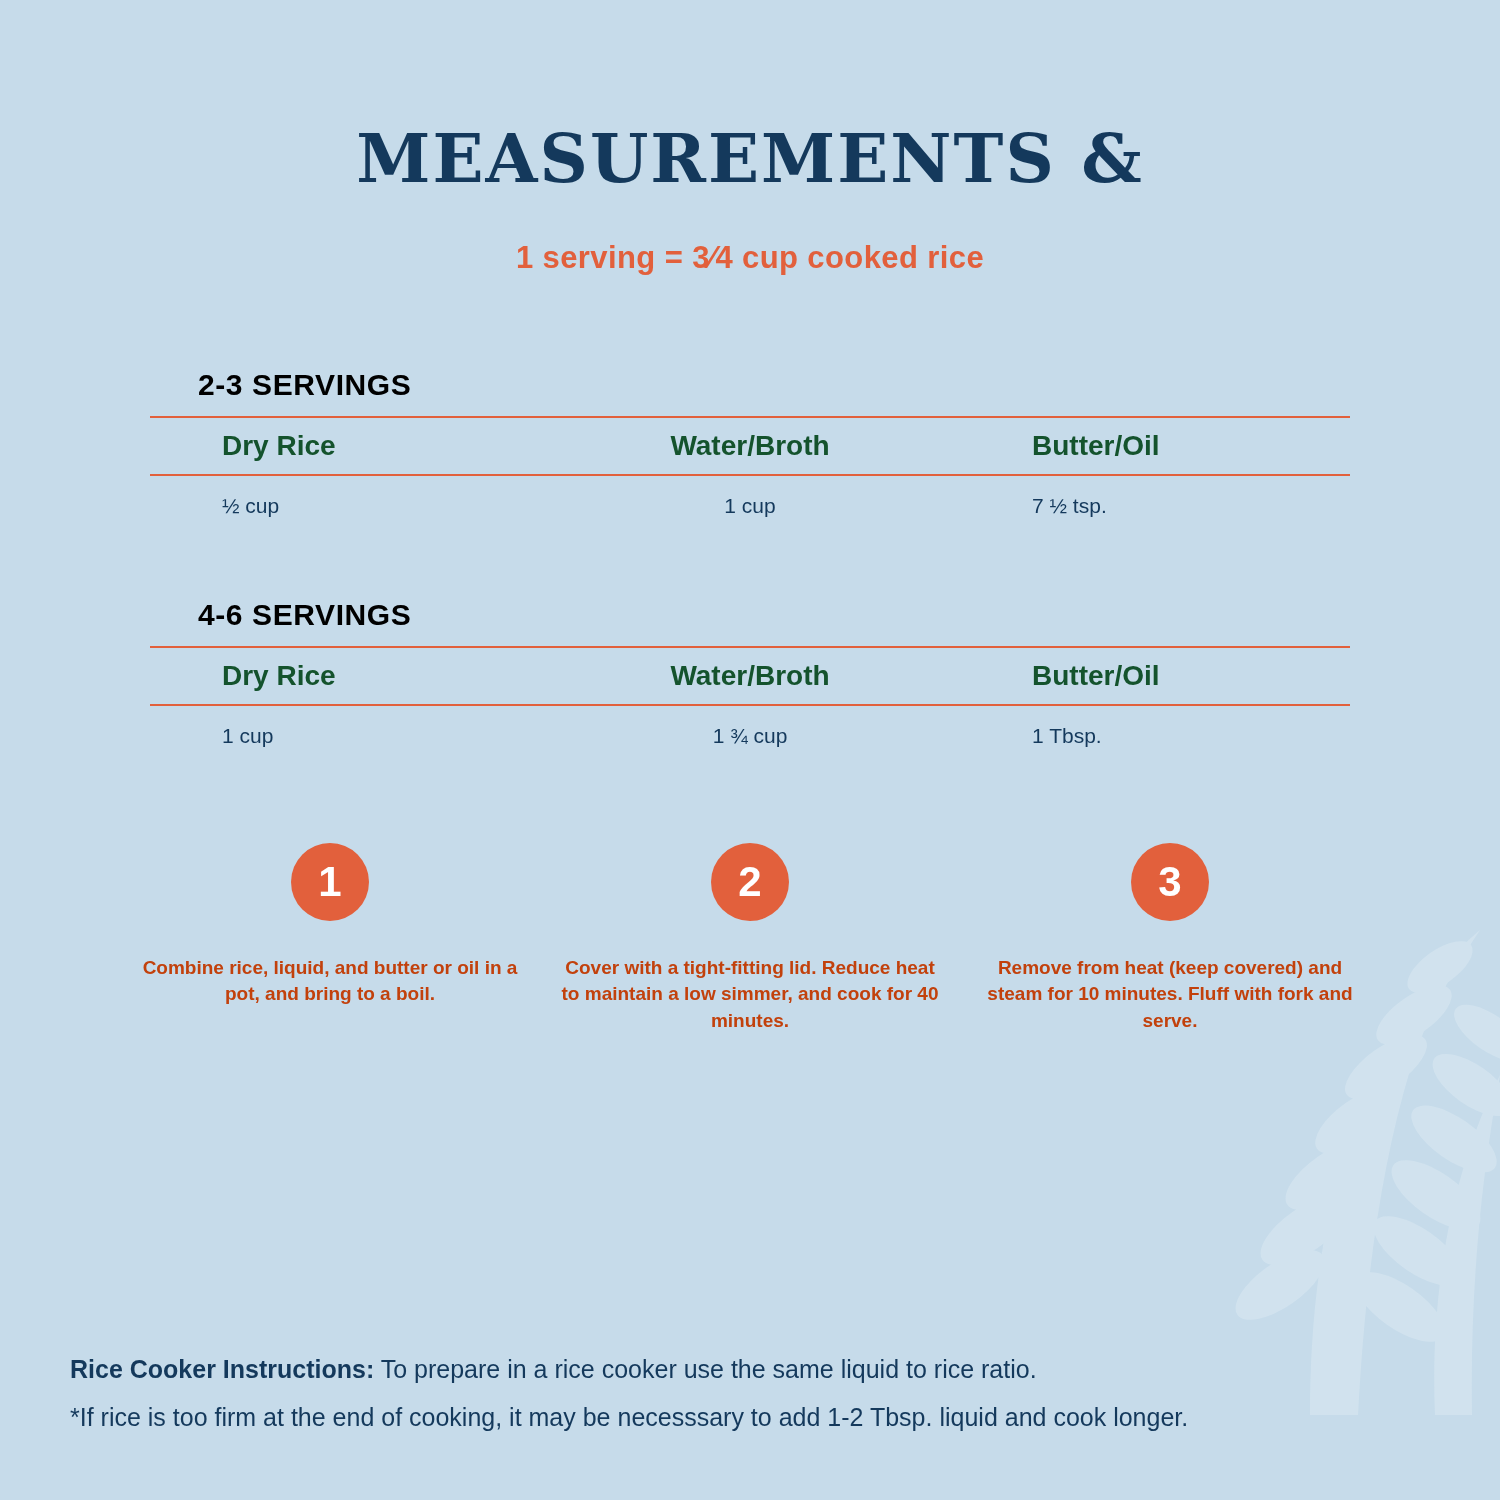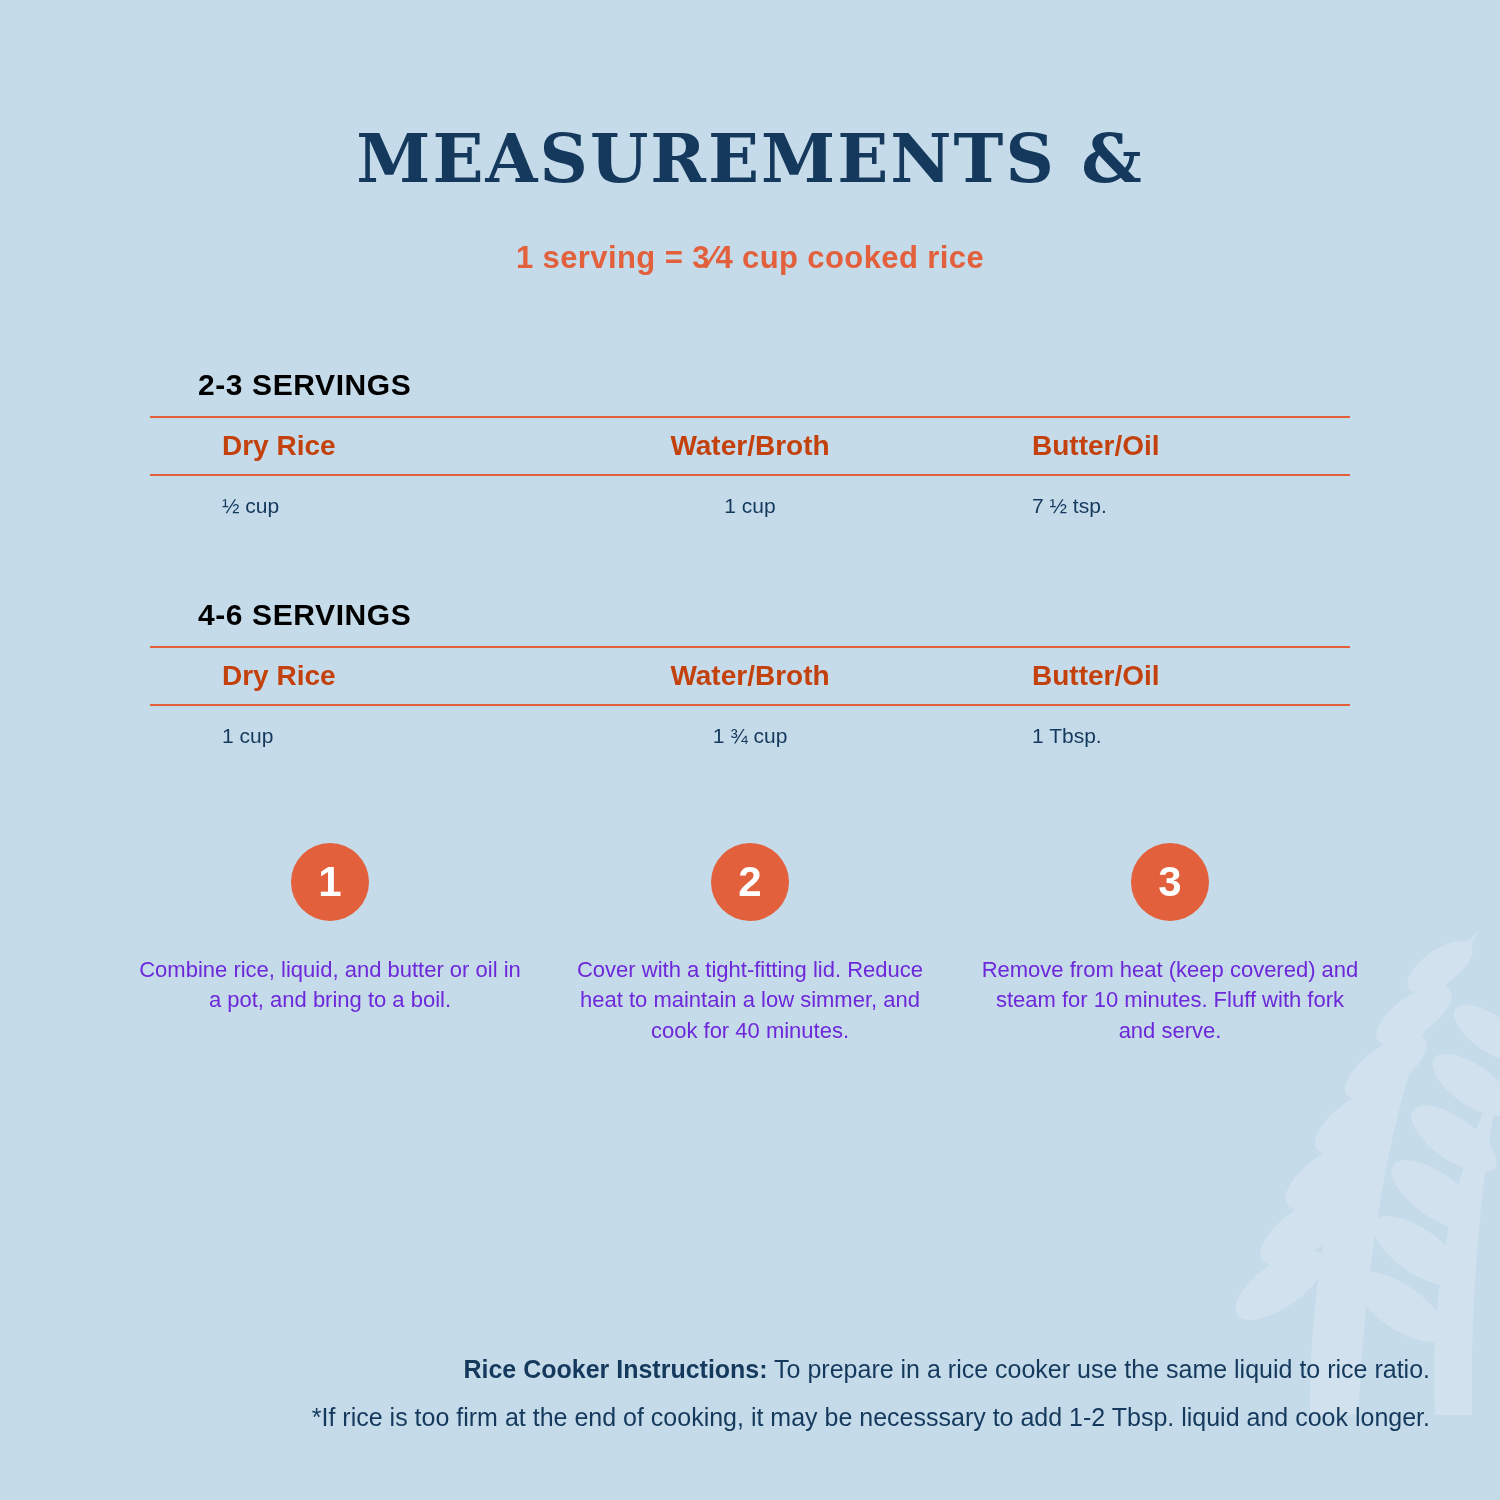--- a/index.html
+++ b/index.html
@@ -74,21 +74,21 @@
   }
 
   table.meas {
     width: 100%;
     border-collapse: collapse;
     table-layout: fixed;
   }
   table.meas th {
     font-size: 28px;
     font-weight: bold;
-    color: #c2410c;
+    color: #14532d;
     padding: 12px 0 12px 0;
     border-top: 2px solid #e2603c;
     border-bottom: 2px solid #e2603c;
     text-align: center;
   }
   table.meas td {
     font-size: 21px;
     font-weight: normal;
     color: #14395c;
     padding: 18px 0 0 0;
@@ -120,32 +120,32 @@
     border-radius: 50%;
     background: #e2603c;
     color: #ffffff;
     font-size: 42px;
     font-weight: bold;
     line-height: 78px;
     margin: 0 auto 34px auto;
     font-family: "Liberation Sans", sans-serif;
   }
   .step-text {
-    font-size: 22px;
-    font-weight: normal;
+    font-size: 19px;
+    font-weight: bold;
     line-height: 1.38;
-    color: #6d28d9;
+    color: #c2410c;
   }
 
   .footer {
     position: absolute;
     left: 0;
     right: 0;
     bottom: 96px;
-    text-align: right;
+    text-align: left;
     padding: 0 70px;
     box-sizing: border-box;
   }
   .footer p {
     margin: 0 0 14px 0;
     font-size: 25px;
     color: #14395c;
     line-height: 1.35;
   }
   .footer .lead {

